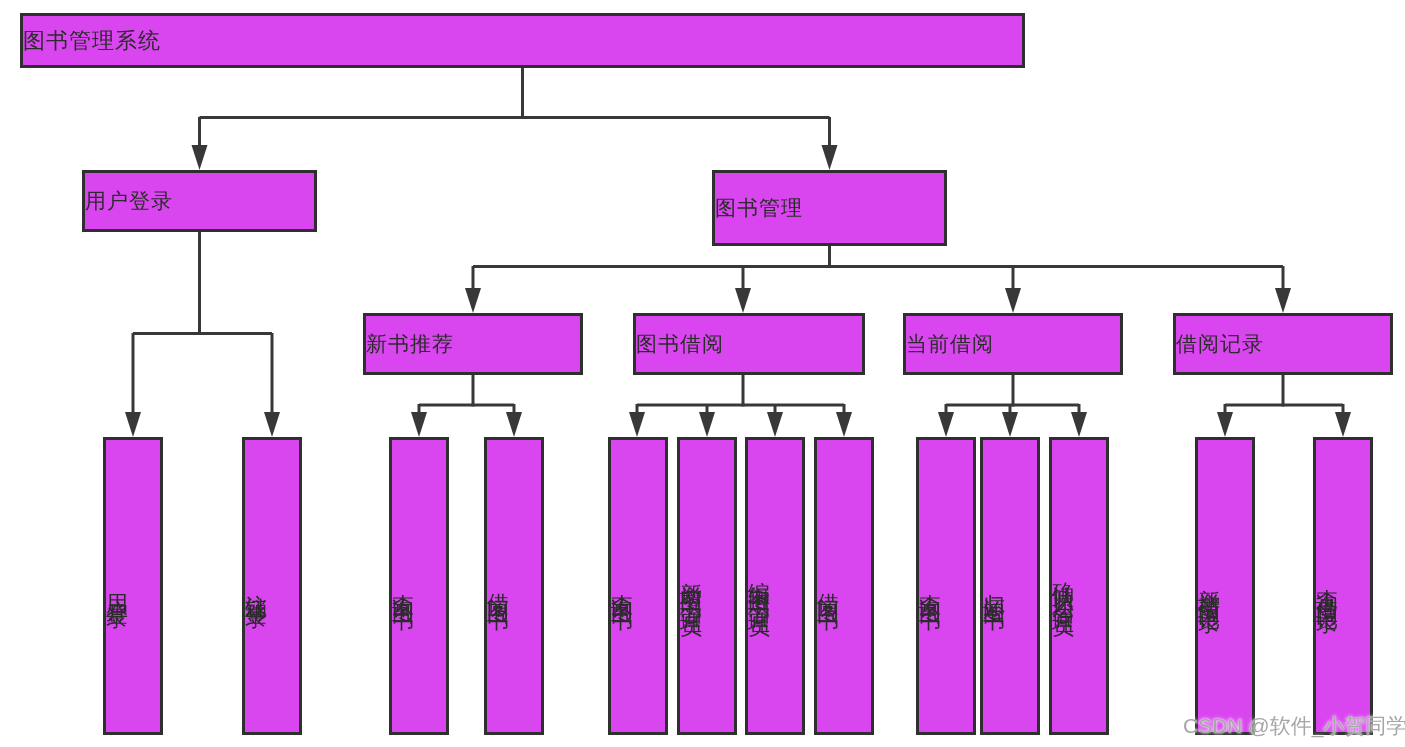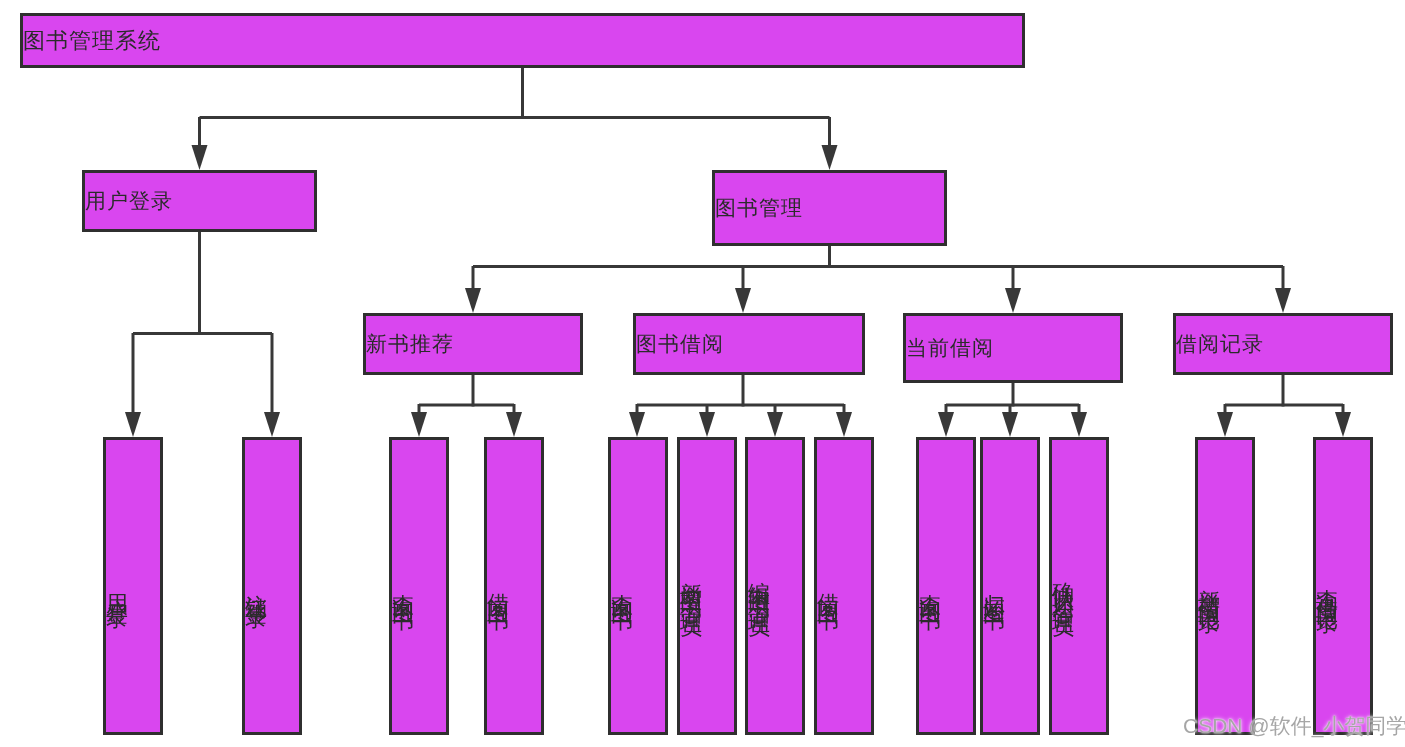--- a/index.html
+++ b/index.html
@@ -47,21 +47,21 @@
     white-space: normal;
   }
   
   .pos-root { left: 20px;  top: 13px;  width: 1005px; height: 55px; }
   
   .pos-l1a  { left: 82px;  top: 170px; width: 235px; height: 62px; }
   .pos-l1b  { left: 712px; top: 170px; width: 235px; height: 76px; }
   
   .pos-l2a  { left: 363px;  top: 313px; width: 220px; height: 62px; }
   .pos-l2b  { left: 633px;  top: 313px; width: 232px; height: 62px; }
-  .pos-l2c  { left: 903px;  top: 313px; width: 220px; height: 70px; }
+  .pos-l2c  { left: 903px;  top: 313px; width: 220px; height: 62px; }
   .pos-l2d  { left: 1173px; top: 313px; width: 220px; height: 62px; }
   
   .leaf { top: 437px; height: 298px; width: 60px; }
   .pos-a1 { left: 103px; }
   .pos-a2 { left: 242px; }
   .pos-b1 { left: 389px; }
   .pos-b2 { left: 484px; }
   .pos-c1 { left: 608px; }
   .pos-c2 { left: 677px; }
   .pos-c3 { left: 745px; }

